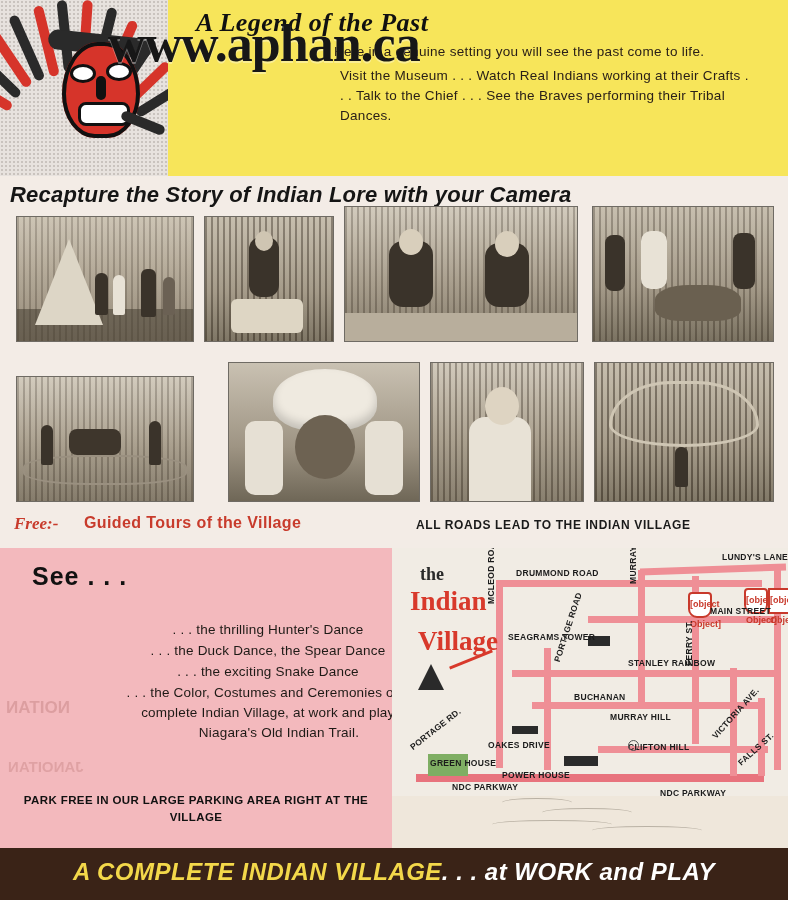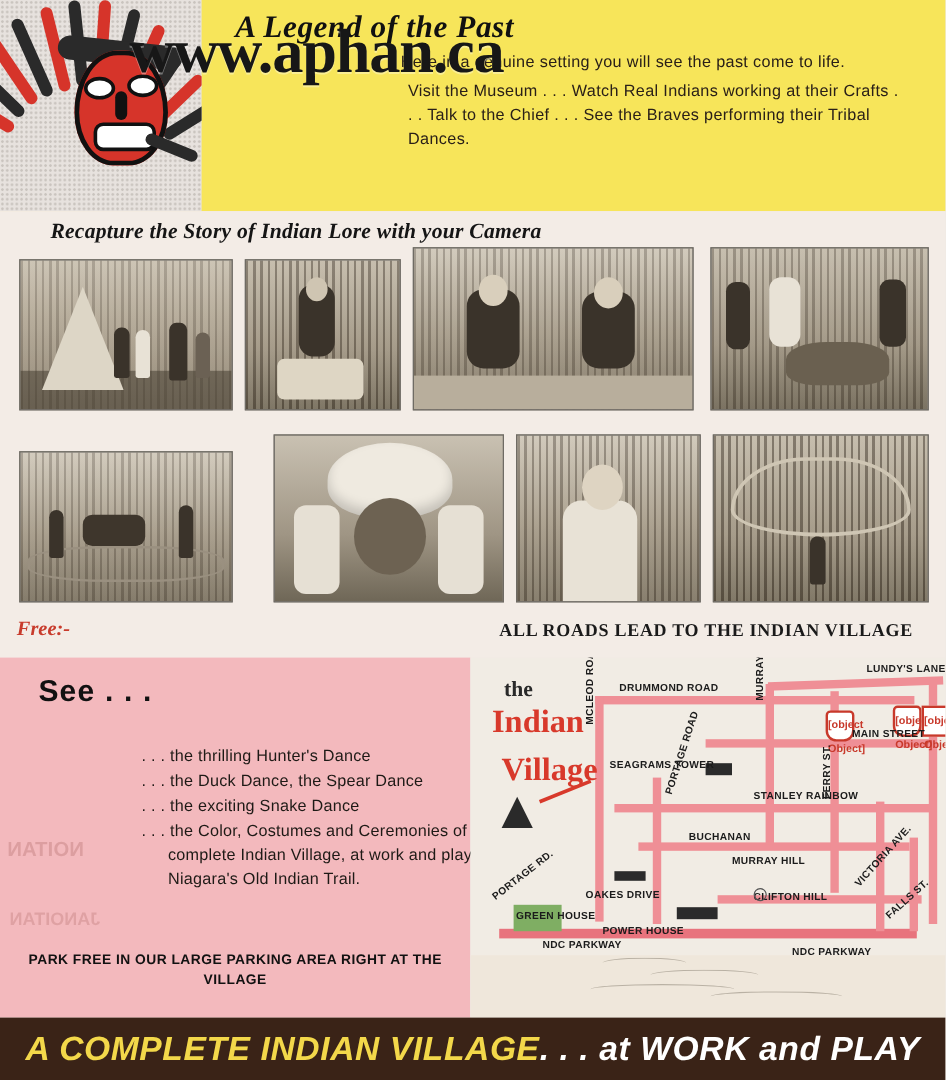--- a/index.html
+++ b/index.html
@@ -76,22 +76,22 @@
     z-index:40;pointer-events:none;white-space:nowrap;
   }
 
   
   .photos-band{
     position:absolute;left:0;top:176px;width:788px;height:372px;
     background:#f3ece6;
   }
   .script-line{
     position:absolute;left:10px;top:6px;
-    font-family:Liberation Serif, serif;font-style:italic;font-weight:bold;
-    font-size:18px;color:#151515;letter-spacing:.2px;margin-left:32px;
+    font-family:Liberation Sans, sans-serif;font-style:italic;font-weight:bold;
+    font-size:22px;color:#151515;letter-spacing:.2px;
   }
   .photo{
     position:absolute;background:#8c8880;
     border:1px solid #6f6b64;
     overflow:hidden;
   }
   .ph-inner{position:absolute;inset:0;}
   .sepia1{background:linear-gradient(180deg,#cfc7b8 0%,#b6ac9b 40%,#8f8473 100%);}
   .sepia2{background:linear-gradient(180deg,#d6cfc2 0%,#a79d8c 55%,#7d7464 100%);}
   .sepia3{background:linear-gradient(180deg,#c9c1b2 0%,#9f9584 60%,#6f6757 100%);}
@@ -120,39 +120,39 @@
     font-family:"Liberation Serif",serif;font-style:italic;font-weight:bold;
     font-size:17px;color:#c83b2c;
   }
   .caption-tours{
     position:absolute;left:84px;top:338px;
     font-family:"Liberation Sans",sans-serif;font-weight:bold;
     font-size:16px;color:#c83b2c;letter-spacing:.4px;
   }
   .caption-roads{
     position:absolute;left:416px;top:342px;
-    font-family:Liberation Serif, serif;font-weight:bold;
-    font-size:15px;color:#1a1a1a;letter-spacing:.6px;
+    font-family:Liberation Sans, sans-serif;font-weight:bold;
+    font-size:12px;color:#1a1a1a;letter-spacing:.6px;
   }
 
   
   .see-panel{
     position:absolute;left:0;top:548px;width:392px;height:300px;
     background:#f3b9bd;
   }
   .see-title{
     position:absolute;left:32px;top:14px;
     font-family:"Liberation Sans",sans-serif;font-weight:bold;
     font-size:25px;color:#111;letter-spacing:1px;
   }
   .see-list{
     position:absolute;left:78px;top:58px;width:300px;
     font-size:13.5px;line-height:20px;color:#1e1a16;letter-spacing:.2px;
   }
-  .see-list li{list-style:none;margin:0 0 1px 0;text-indent:-22px;padding-left:22px;}
+  .see-list li{list-style:none;margin:0 0 1px 0;text-indent:-22px;padding-left:22px;text-align:center;}
   .see-open{
     position:absolute;left:0;right:0;top:210px;text-align:center;
     font-family:"Liberation Sans",sans-serif;font-weight:bold;
     font-size:15px;color:#111;letter-spacing:.4px;
   }
   .see-park{
     position:absolute;left:0;right:0;top:244px;text-align:center;
     font-family:"Liberation Sans",sans-serif;font-weight:bold;
     font-size:11.5px;line-height:17px;color:#111;letter-spacing:.4px;
   }
@@ -200,21 +200,21 @@
   .wave{position:absolute;height:8px;border-top:1px solid #b9b1a4;border-radius:50%;}
 
   
   .bottom-bar{
     position:absolute;left:0;top:848px;width:788px;height:52px;
     background:#3a2317;
   }
   .bottom-text{
     position:absolute;left:0;right:0;top:10px;text-align:center;
     font-family:"Liberation Sans",sans-serif;font-weight:bold;font-style:italic;
-    font-size:28px;color:#f3d84a;letter-spacing:.5px;
+    font-size:24px;color:#f3d84a;letter-spacing:.5px;
   }
   .bottom-text .w{color:#ffffff;}
 </style>
 </head>
 <body>
 
 <div class="page">
 
   <div class="top-band">
 
@@ -327,20 +327,21 @@
 
     <div class="photo" style="left:594px;top:186px;width:178px;height:138px;">
       <div class="ph-inner sepia3">
         <div class="stalks" style="opacity:.9;"></div>
         <div style="position:absolute;left:14px;top:18px;right:14px;height:60px;border:3px solid #cfc6b4;border-radius:50% 50% 60% 60%/80% 80% 40% 40%;"></div>
         <div class="figure" style="left:80px;top:84px;width:13px;height:40px;"></div>
       </div>
     </div>
 
     <div class="caption-free">Free:-</div>
+    <div class="caption-tours">Guided Tours of the Village</div>
     <div class="caption-roads">ALL ROADS LEAD TO THE INDIAN VILLAGE</div>
   </div>
 
   <div class="see-panel">
     <div class="ghost-left">NOITAN</div>
     <div class="ghost-left2">JANOITAN</div>
 
     <div class="see-title">See . . .</div>
 
     <ul class="see-list">

